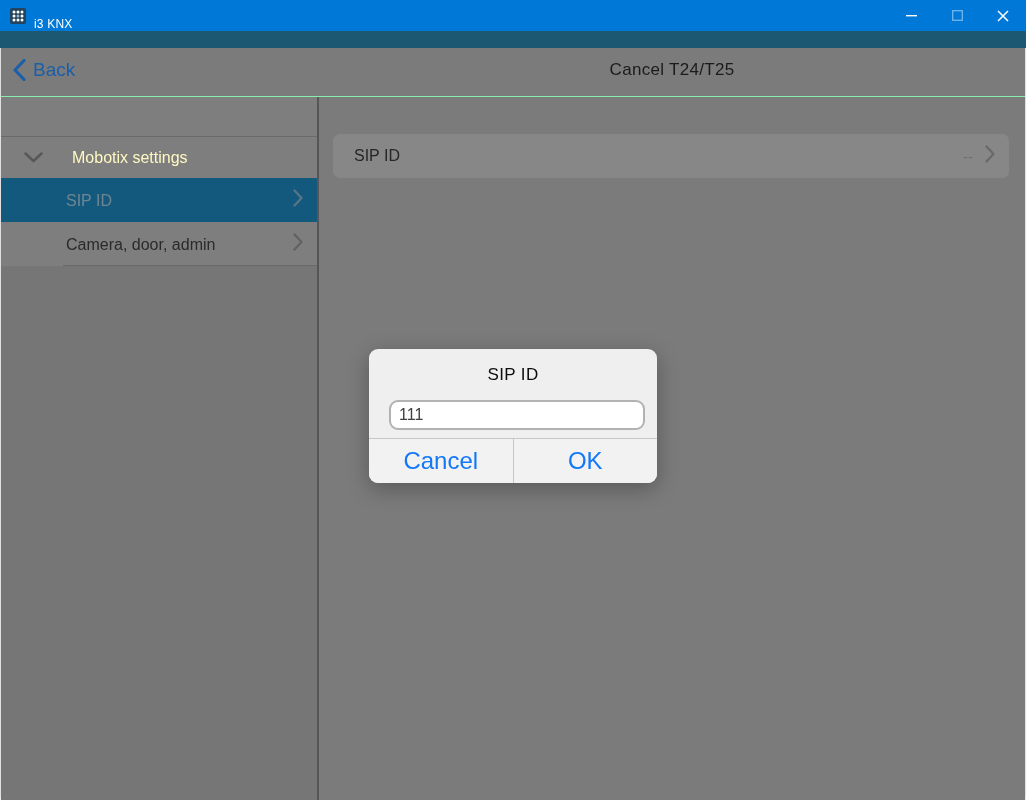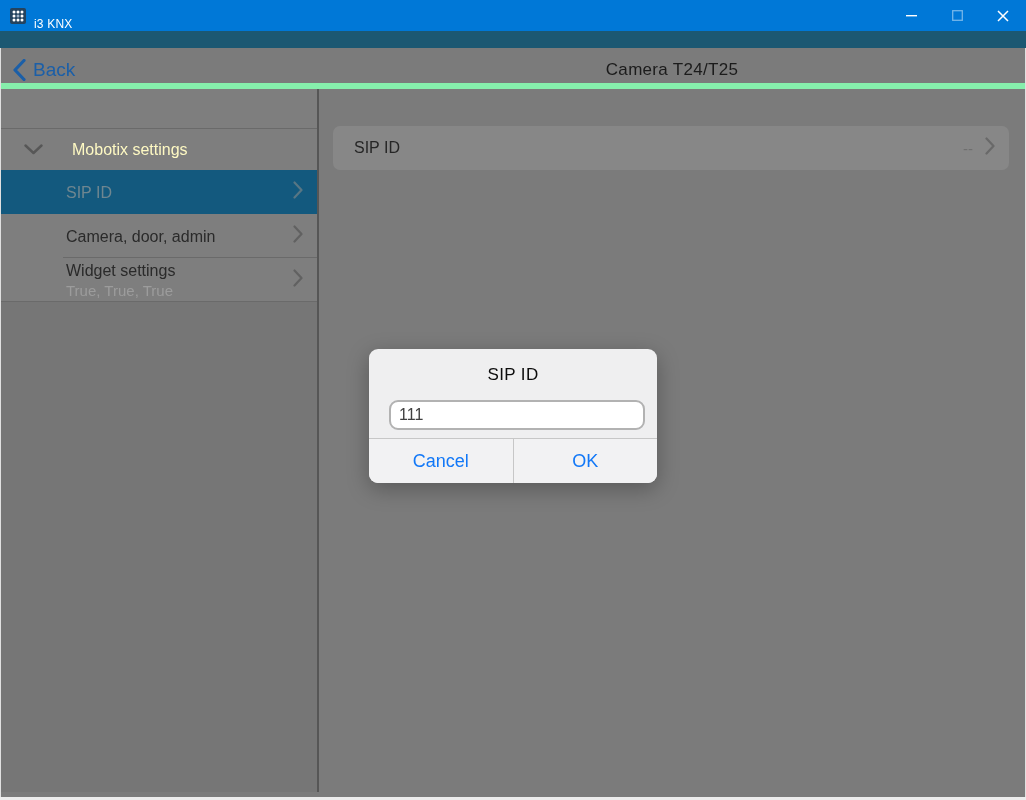--- a/index.html
+++ b/index.html
@@ -41,22 +41,22 @@
     height: 749px;
     background: #7B7B7B;
     border-left: 1px solid #e0e0e0;
     border-right: 1px solid #e0e0e0;
   }
   .frame-bottom { height: 3px; background: #ececec; }
 
   
   .navbar {
     position: relative;
-    height: 41px;
-    border-bottom: 6px solid #86efac;
+    height: 49px;
+    border-bottom: 1px solid #86efac;
   }
   .back-button {
     position: absolute; left: 12px; top: 0; height: 44px;
     display: flex; align-items: center; gap: 7px;
     color: #1B5FA8; font-size: 19px;
     cursor: default;
   }
   .panel-title {
     position: absolute; left: 318px; right: 0; top: 0; height: 44px;
     display: flex; align-items: center; justify-content: center;
@@ -130,21 +130,21 @@
   }
   .dialog-buttons {
     position: absolute; left: 0; right: 0; bottom: 0; height: 45px;
     border-top: 1px solid #C7C7C7;
     display: flex;
     background: #F2F2F3;
   }
   .dialog-btn {
     flex: 1;
     display: flex; align-items: center; justify-content: center;
-    font-size: 18px; color: #1278F7;
+    font-size: 24px; color: #1278F7;
     cursor: default;
   }
   .dialog-btn.cancel { border-right: 1px solid #C7C7C7; }
 </style>
 </head>
 <body>
 
 <div class="window">
 
   <div class="titlebar">
@@ -185,21 +185,21 @@
 
   <div class="app">
 
     <div class="navbar">
       <div class="back-button">
         <svg width="13" height="22" viewBox="0 0 13 22">
           <path d="M11 1.5 L2 11 L11 20.5" stroke="#1B5FA8" stroke-width="3.2" fill="none" stroke-linecap="round" stroke-linejoin="round"></path>
         </svg>
         <span>Back</span>
       </div>
-      <div class="panel-title">Camera T24/T25</div>
+      <div class="panel-title">Cancel T24/T25</div>
     </div>
 
     <div class="content">
 
       <aside class="sidebar">
 
         <div class="srow srow-empty"></div>
 
         <div class="srow srow-group">
           <span class="disclosure">
@@ -226,32 +226,20 @@
             <div class="row-title">Camera, door, admin</div>
           </div>
           <span class="chev">
             <svg width="10" height="18" viewBox="0 0 10 18">
               <path d="M1.5 1.5 L8.5 9 L1.5 16.5" stroke="#616161" stroke-width="2.2" fill="none" stroke-linecap="round" stroke-linejoin="round"></path>
             </svg>
           </span>
           <div class="divider-indent"></div>
         </div>
 
-        <div class="srow srow-item">
-          <div class="texts">
-            <div class="row-title">Widget settings</div>
-            <div class="row-sub">True, True, True</div>
-          </div>
-          <span class="chev">
-            <svg width="10" height="18" viewBox="0 0 10 18">
-              <path d="M1.5 1.5 L8.5 9 L1.5 16.5" stroke="#616161" stroke-width="2.2" fill="none" stroke-linecap="round" stroke-linejoin="round"></path>
-            </svg>
-          </span>
-          <div class="divider-full"></div>
-        </div>
 
         <div class="sidebar-rest"></div>
       </aside>
 
       <main class="main">
         <div class="setting-card">
           <span class="card-label">SIP ID</span>
           <span class="card-value">--</span>
           <span>
             <svg width="10" height="18" viewBox="0 0 10 18">

